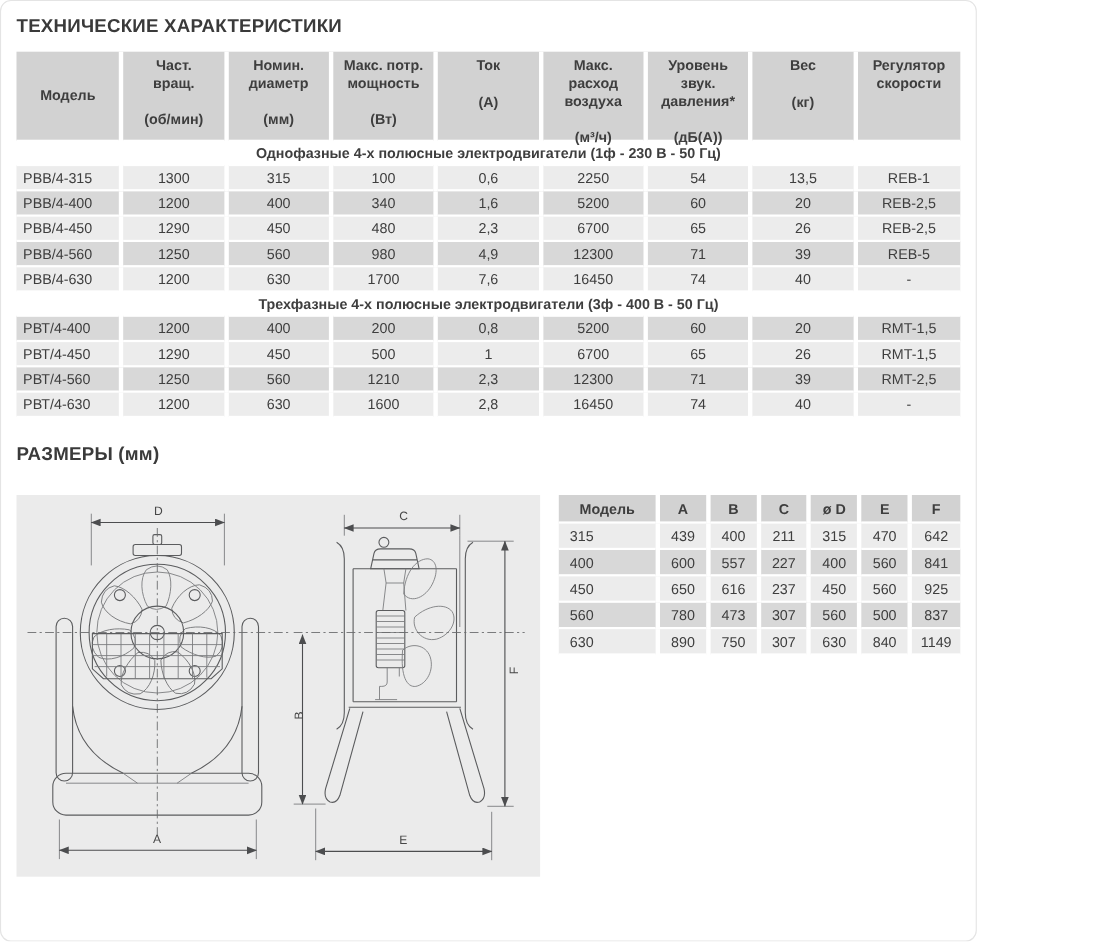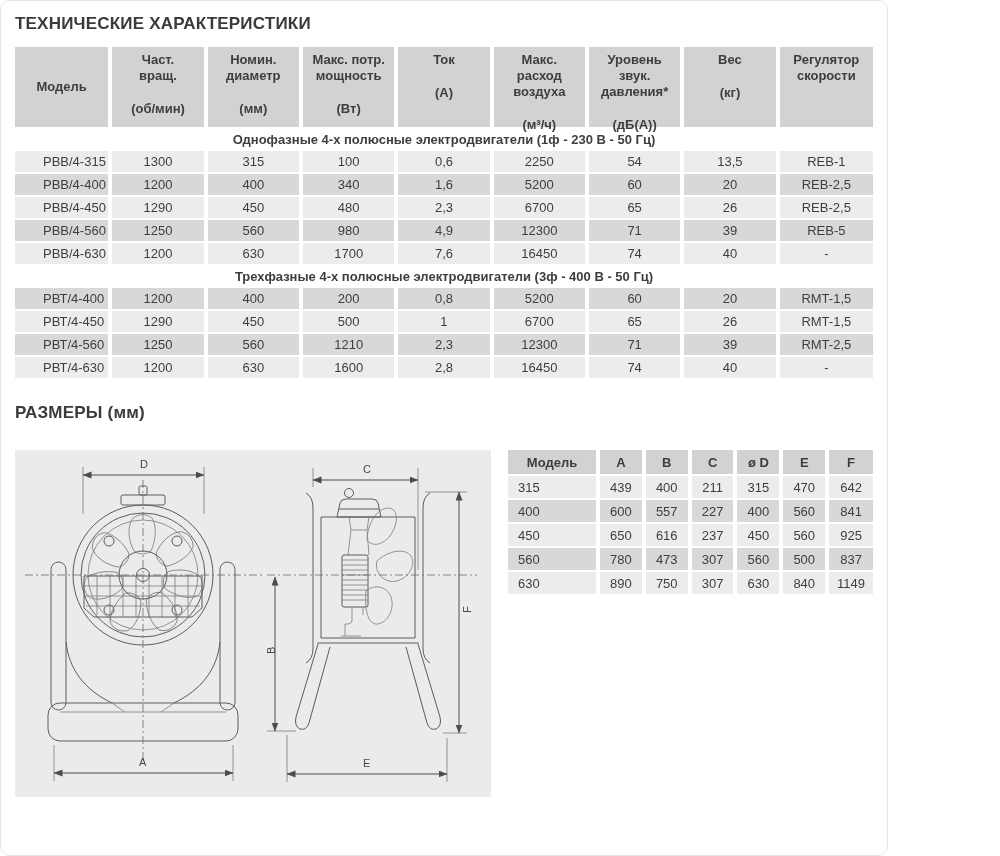--- a/index.html
+++ b/index.html
@@ -19,21 +19,21 @@
   .spec{margin-top:13px;}
   .spec th{height:80px;}
   .h-wrap{display:flex;flex-direction:column;height:70px;padding:5px 2px;}
   .h-wrap.center{justify-content:center;}
   .h-name div{line-height:16px;}
   .h-unit{line-height:14px;margin-top:18px;}
   .spec td{height:21px;}
   tr.light td{background:var(--row-light,#ececec);}
   tr.dark td{background:var(--row-dark,#d8d8d8);}
   tr.section-row td{background:#fff;font-weight:bold;height:20px;border-right:none;}
-  td.model{text-align:left;padding-left:28px;}
+  td.model{text-align:left;padding-left:6px;}
 
   .bottom{display:flex;gap:17px;margin-top:27px;align-items:flex-start;}
   .panel{width:476px;height:347px;background:var(--panel-bg,#ebebeb);flex:none;}
   .dims-wrap{flex:1;}
   .dims th{height:24px;vertical-align:middle;text-align:center;}
   .dims td{height:22px;}
   .dims td.model{padding-left:10px;}
 
   svg text{font-family:"Liberation Sans",sans-serif;font-size:11px;fill:#474747;}
   .ln{stroke:#5b5c5e;stroke-width:1;fill:none;}

